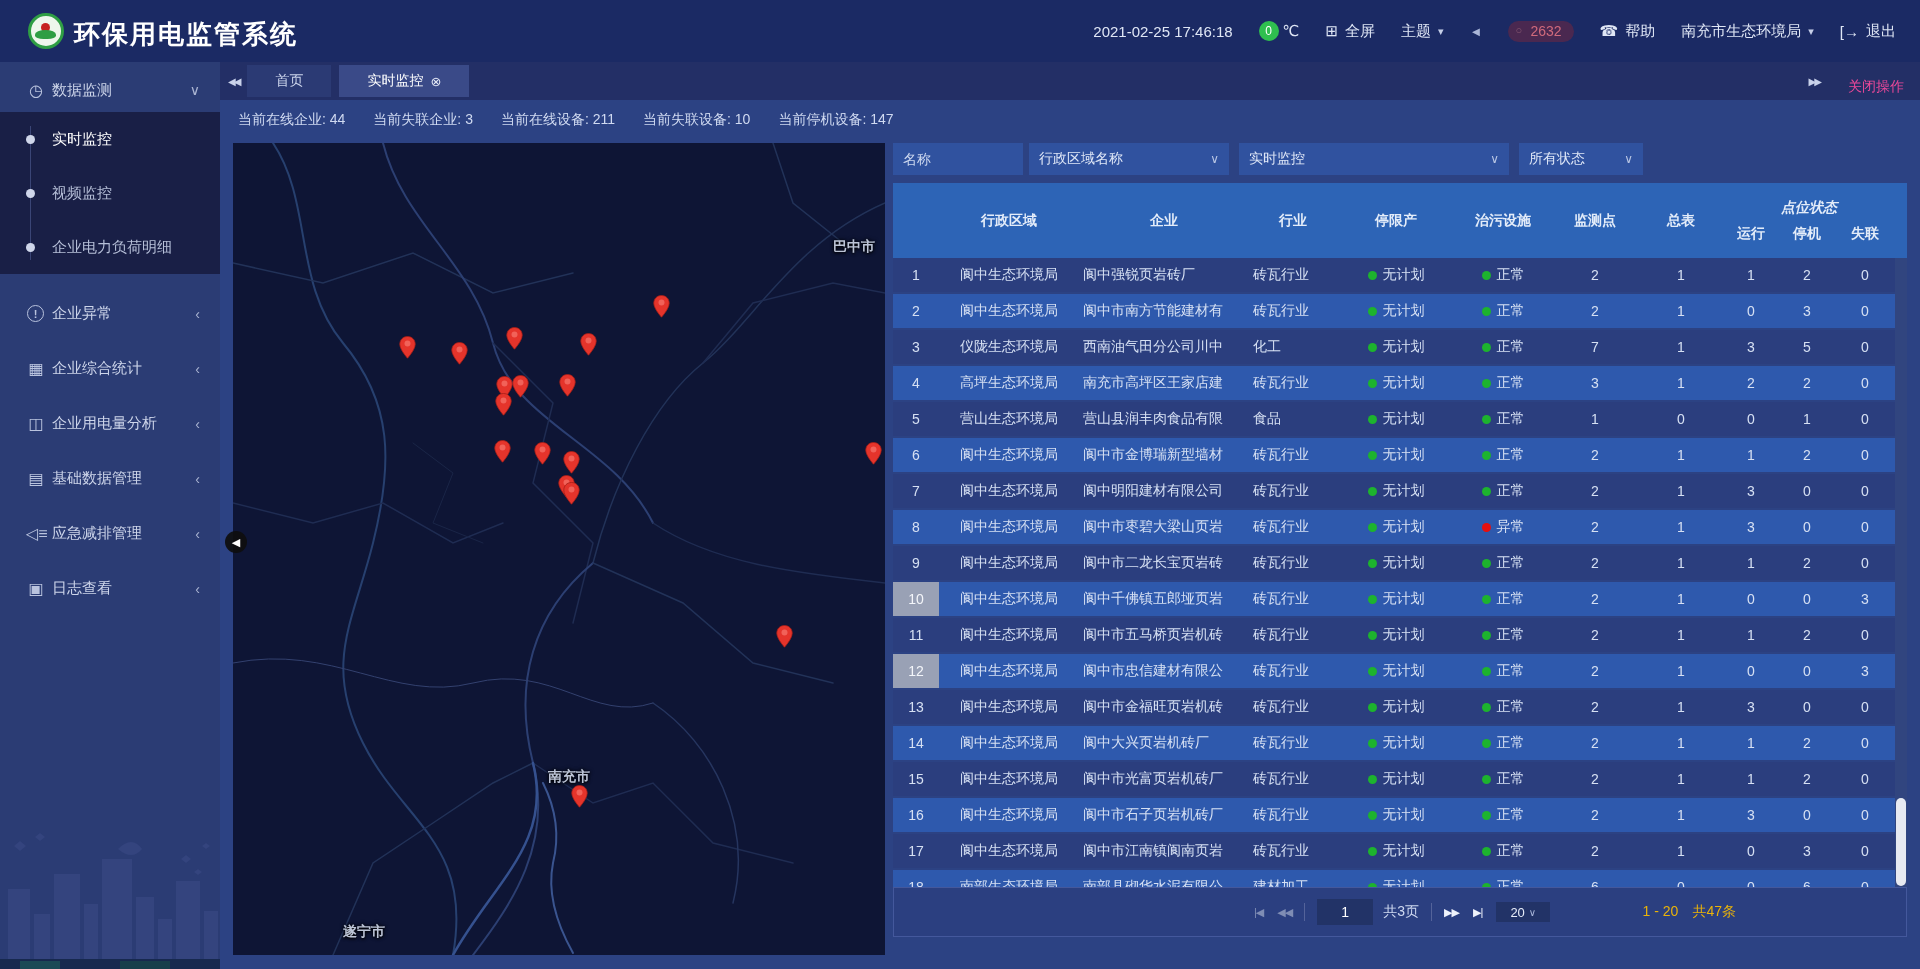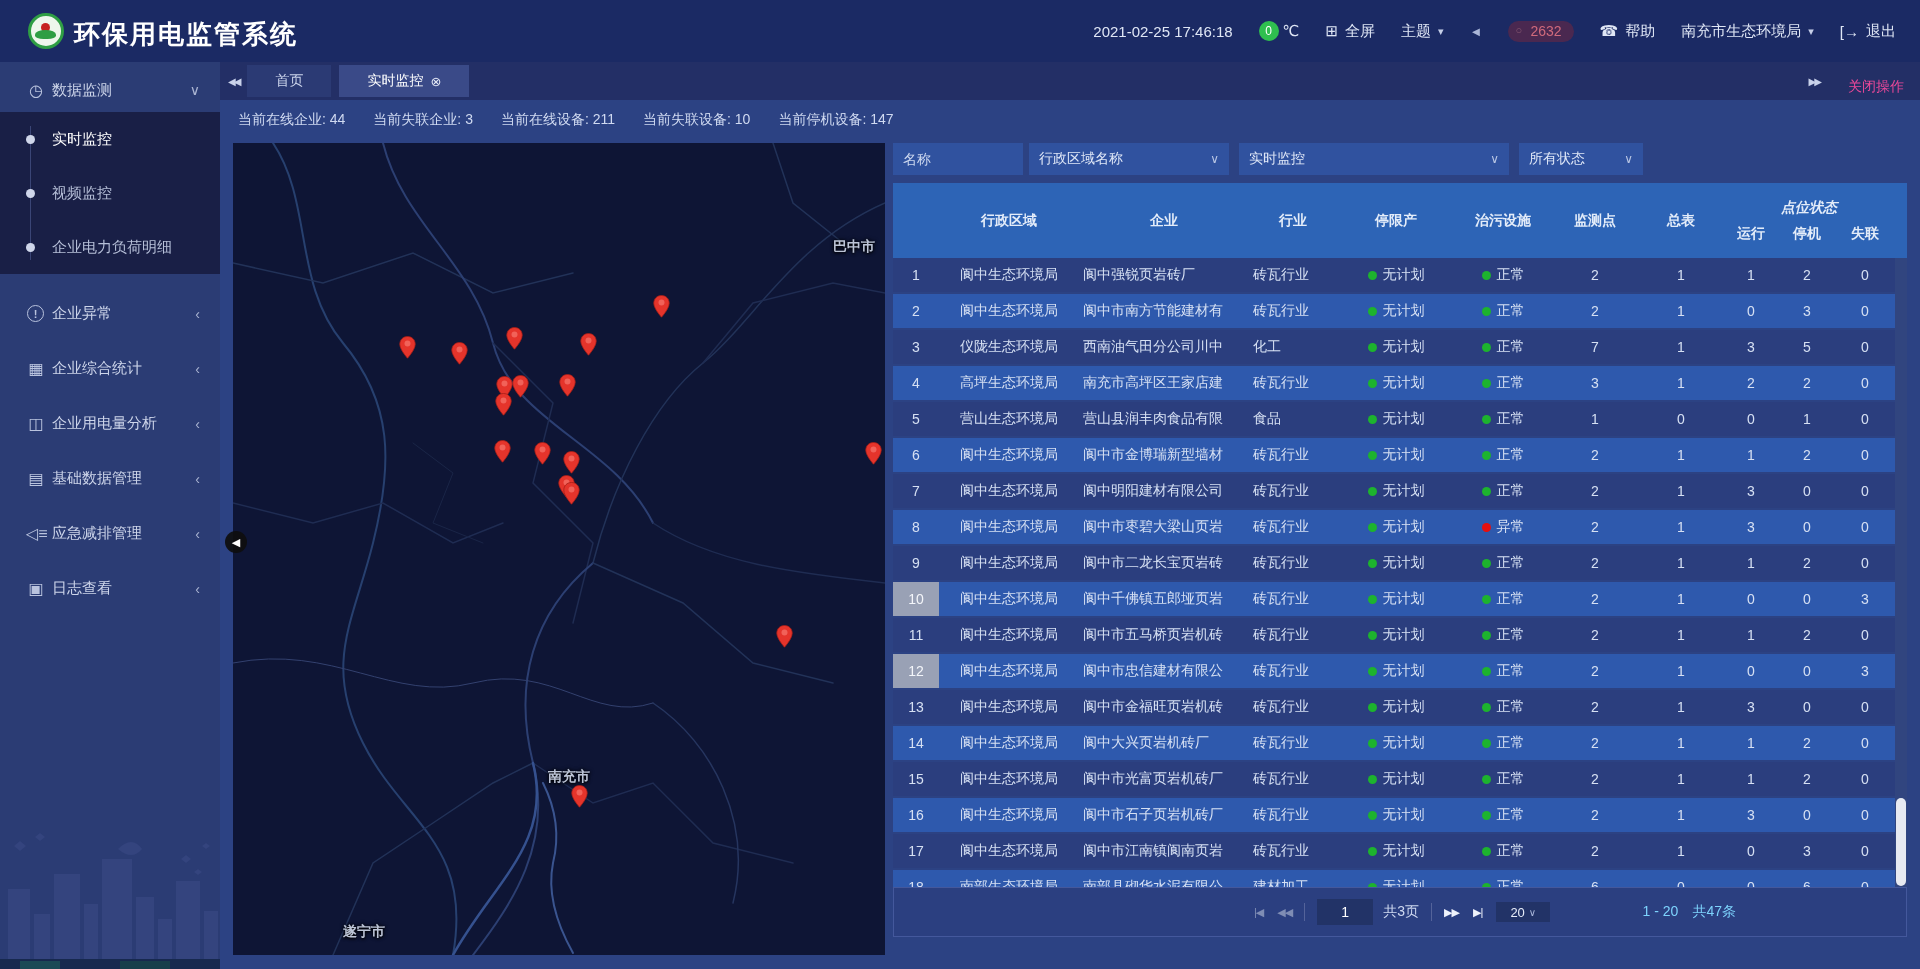--- a/index.html
+++ b/index.html
@@ -92,21 +92,21 @@
 
   .pagination { position:absolute; left:0; top:744px; width:1014px; height:50px; background:#2b3f80; border:1px solid #44589c; display:flex; align-items:center; color:#cfd9f0; font-size:14px; }
   .pg-ic { cursor:pointer; font-size:11px; letter-spacing:-1px; white-space:nowrap; }
   .pg-ic.mut { color:#7f8db4; }
   .pg-ic.act { color:#eef2fb; }
   .pg-sep { width:1px; height:18px; background:#54639a; margin:0 12px; }
   .pg-gap { width:14px; }
   .pg-input { width:56px; height:26px; background:#223367; border:none; color:#fff; text-align:center; font-size:14px; outline:none; font-family:inherit; }
   .pg-pages { margin-left:10px; }
   .pg-size { width:54px; height:20px; background:#223367; color:#e6ecf8; display:flex; align-items:center; justify-content:center; gap:4px; cursor:pointer; font-size:13px; }
-  .pg-count { margin-left:auto; margin-right:170px; color:#7dd3fc; display:flex; gap:14px; }
+  .pg-count { margin-left:auto; margin-right:170px; color:#eab308; display:flex; gap:14px; }
 </style>
 </head>
 <body>
 
 <header class="topbar">
   <span class="logo"></span>
   <span class="app-title">环保用电监管系统</span>
   <div class="topbar-right">
     <span class="t-item">2021-02-25 17:46:18</span>
     <span class="t-item" style="gap:4px;">

